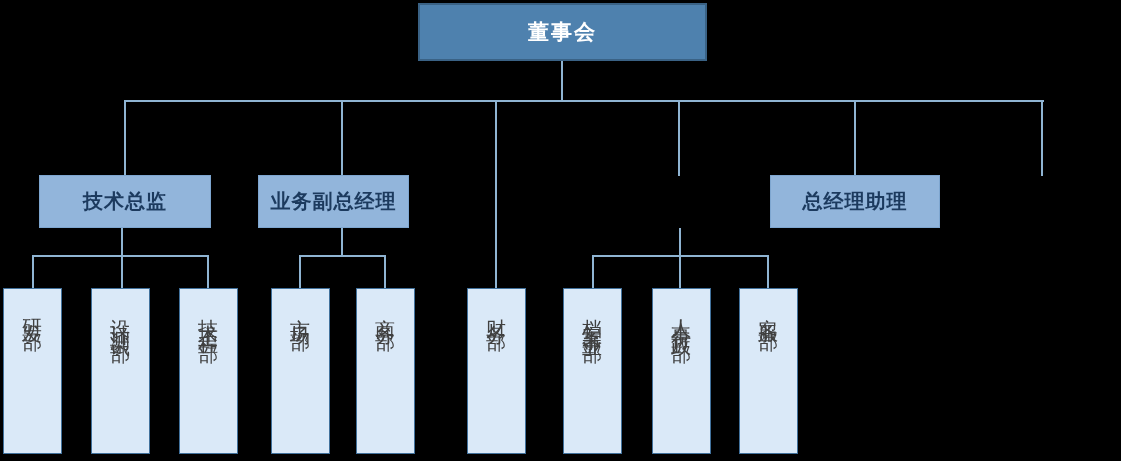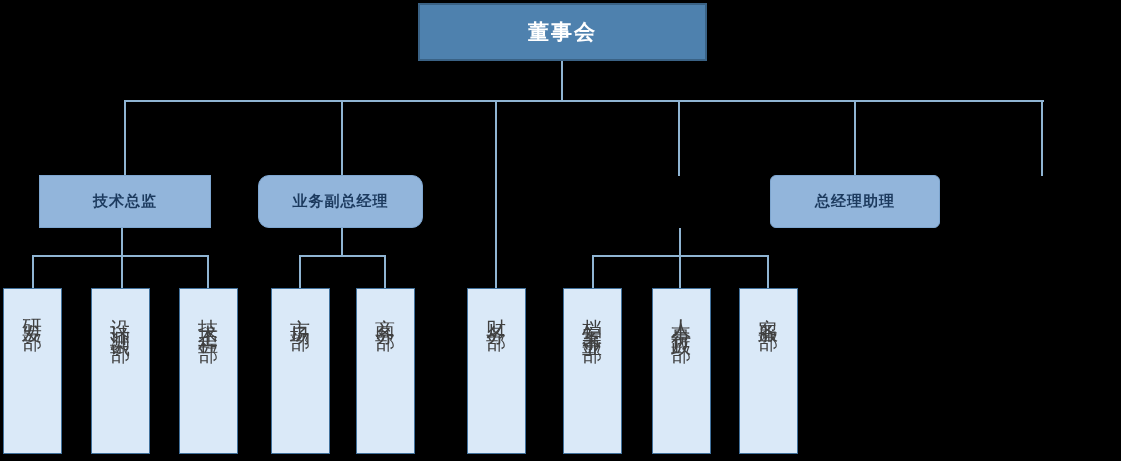--- a/index.html
+++ b/index.html
@@ -16,21 +16,21 @@
     position:absolute;left:418px;top:3px;width:289px;height:58px;
     background:#4E81AE;border:2px solid #3A6285;box-sizing:border-box;
     display:flex;align-items:center;justify-content:center;
     color:#FFFFFF;font-weight:bold;font-size:21px;letter-spacing:2px;
   }
   
   .node-l2{
     position:absolute;top:175px;height:53px;
     background:#92B5DB;border:1px solid #7EA6D0;box-sizing:border-box;
     display:flex;align-items:center;justify-content:center;
-    color:#1C3A5E;font-weight:bold;font-size:15px;letter-spacing:1px;
+    color:#1C3A5E;font-weight:bold;font-size:20px;letter-spacing:1px;
   }
   
   .node-l3{
     position:absolute;top:288px;width:59px;height:166px;
     background:#DAE9F8;border:1px solid #41719C;box-sizing:border-box;
     display:flex;justify-content:center;
   }
   .vtext{
     writing-mode:vertical-rl;text-orientation:upright;
     font-size:20px;color:#404040;letter-spacing:6px;margin-top:14px;
@@ -68,24 +68,24 @@
   <div class="vline" style="left:592px;top:255px;height:34px;"></div>
   <div class="vline" style="left:767px;top:255px;height:34px;"></div>
 
   <div class="node-root">
     <span>董事会</span>
   </div>
 
   <div class="node-l2" style="left:39px;width:172px;">
     <span>技术总监</span>
   </div>
-  <div class="node-l2" style="left:258px;width:165px;border-radius:11px;">
+  <div class="node-l2" style="left:258px;width:151px;">
     <span>业务副总经理</span>
   </div>
-  <div class="node-l2" style="left:770px;width:170px;border-radius:6px;">
+  <div class="node-l2" style="left:770px;width:170px;">
     <span>总经理助理</span>
   </div>
 
   <div class="node-l3" style="left:3px;">
     <span class="vtext">研发部</span>
   </div>
   <div class="node-l3" style="left:91px;">
     <span class="vtext">设计测试部</span>
   </div>
   <div class="node-l3" style="left:179px;">

